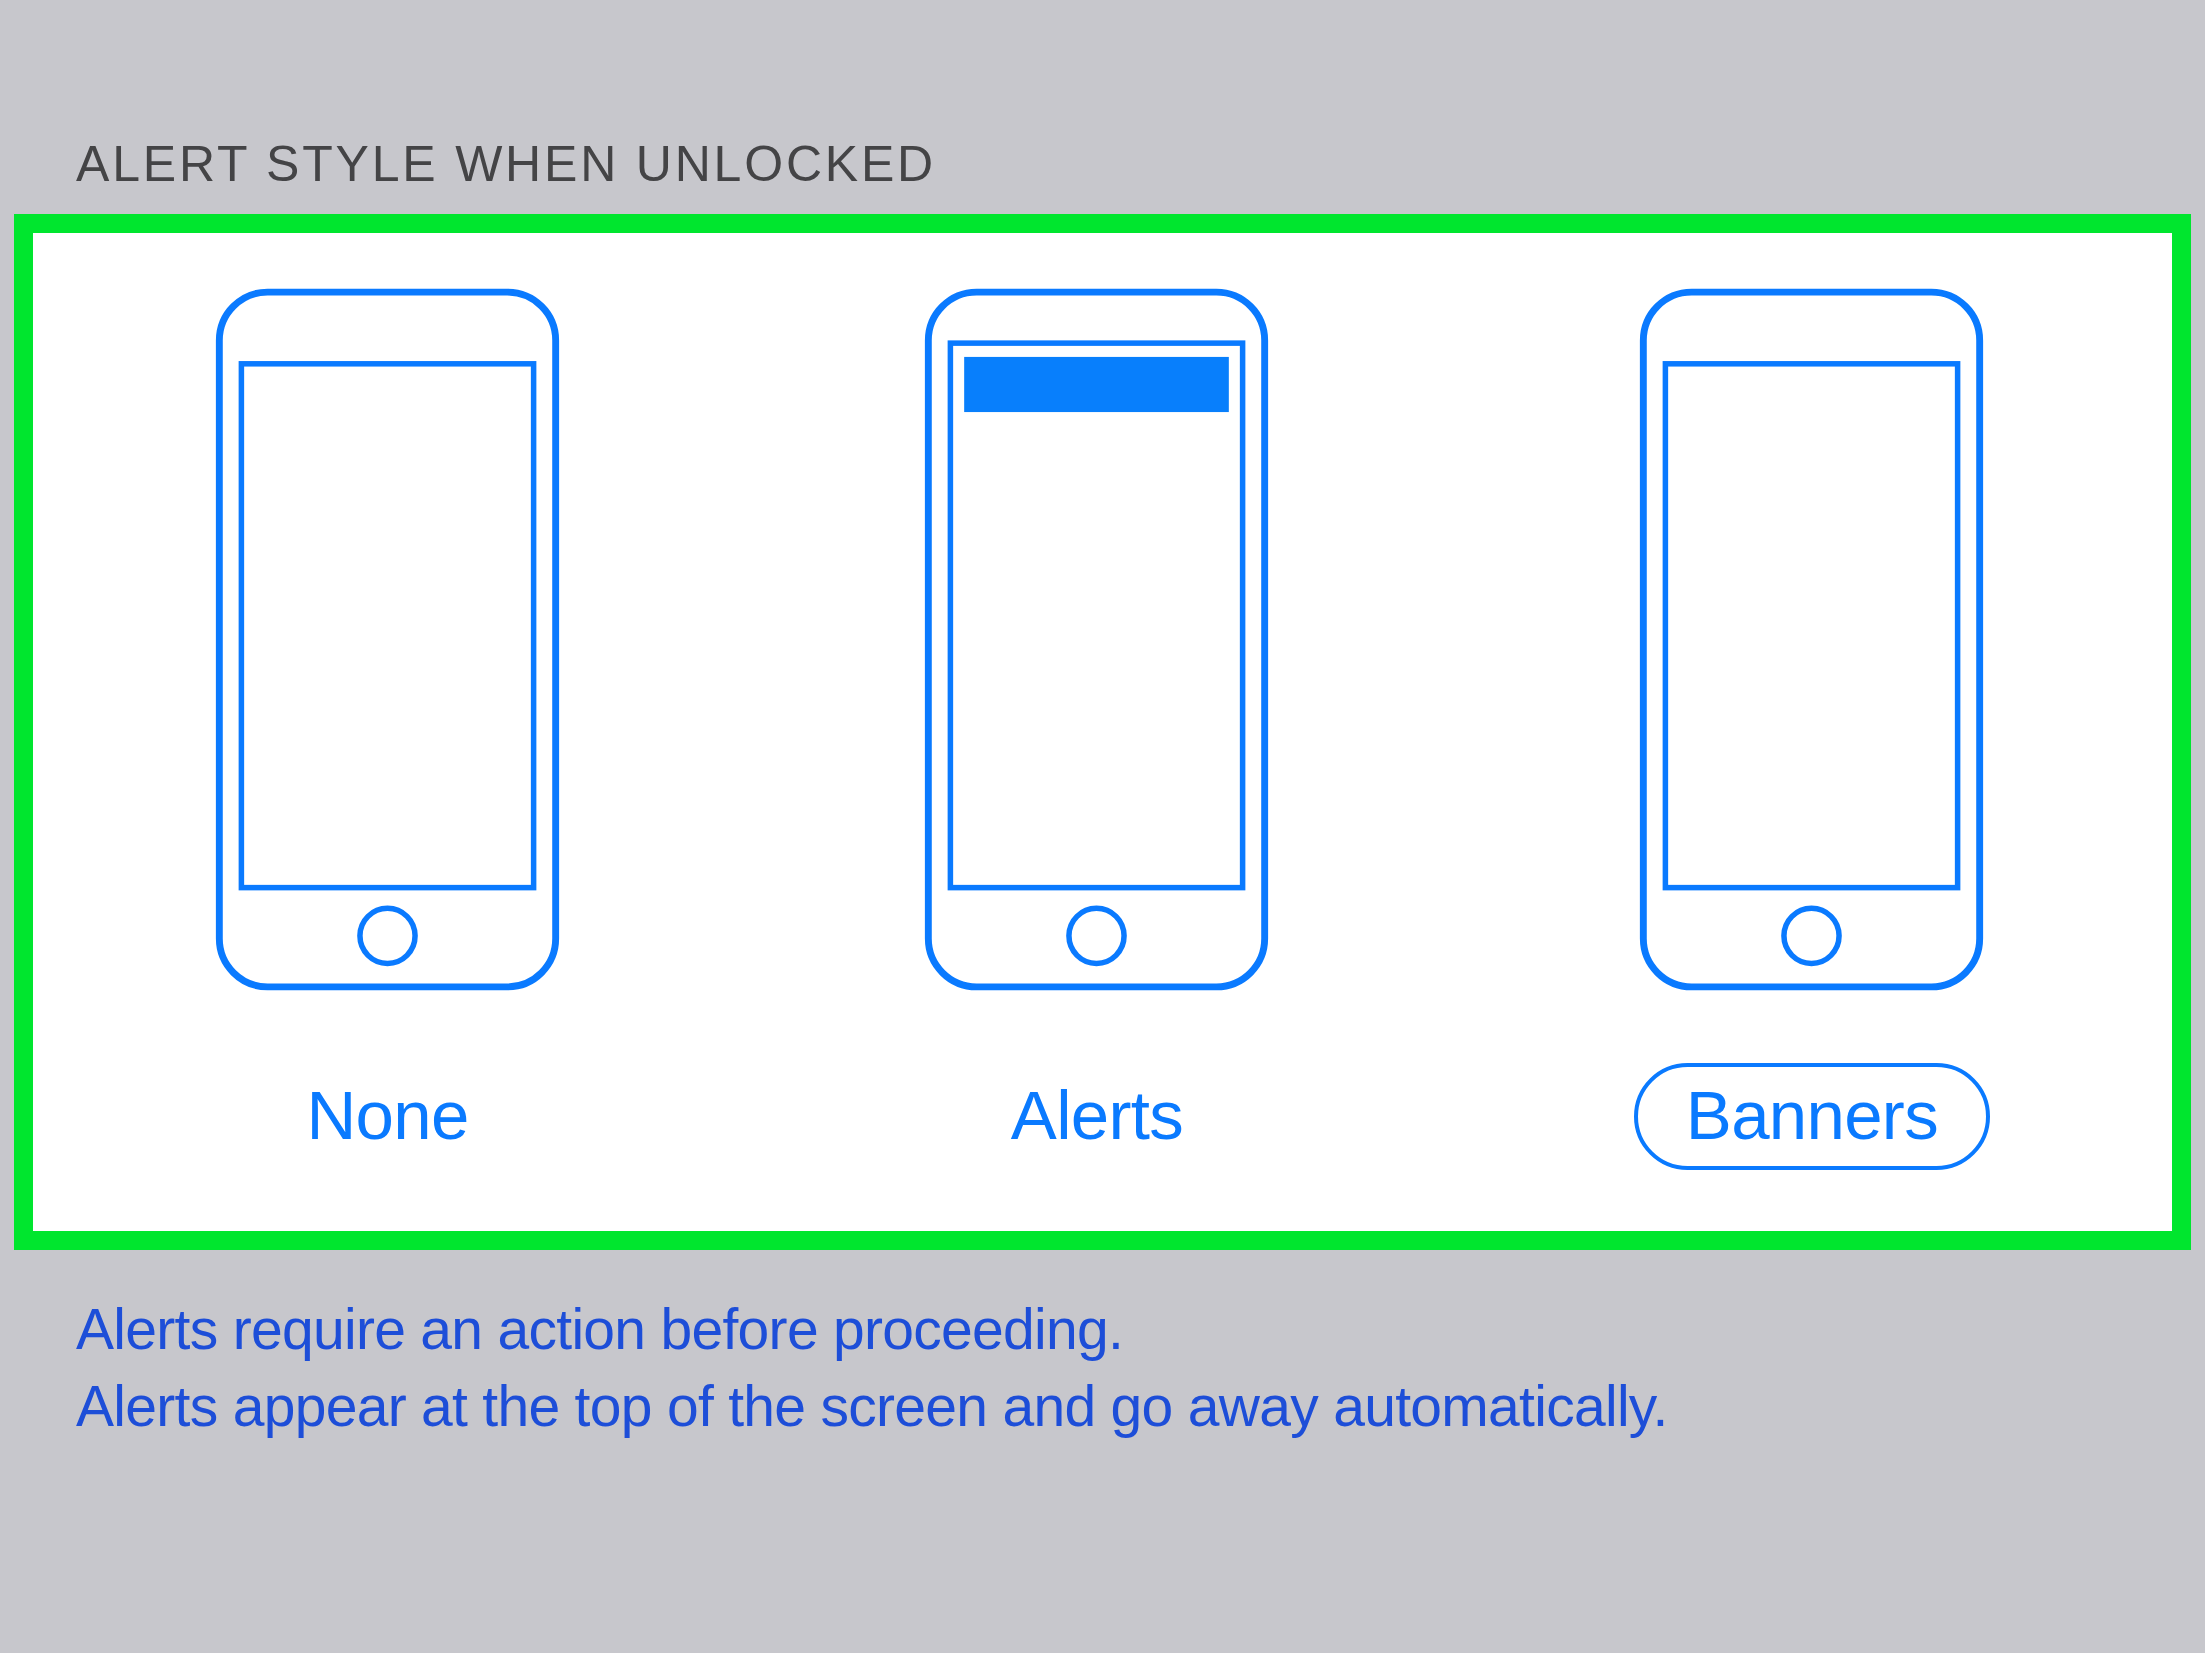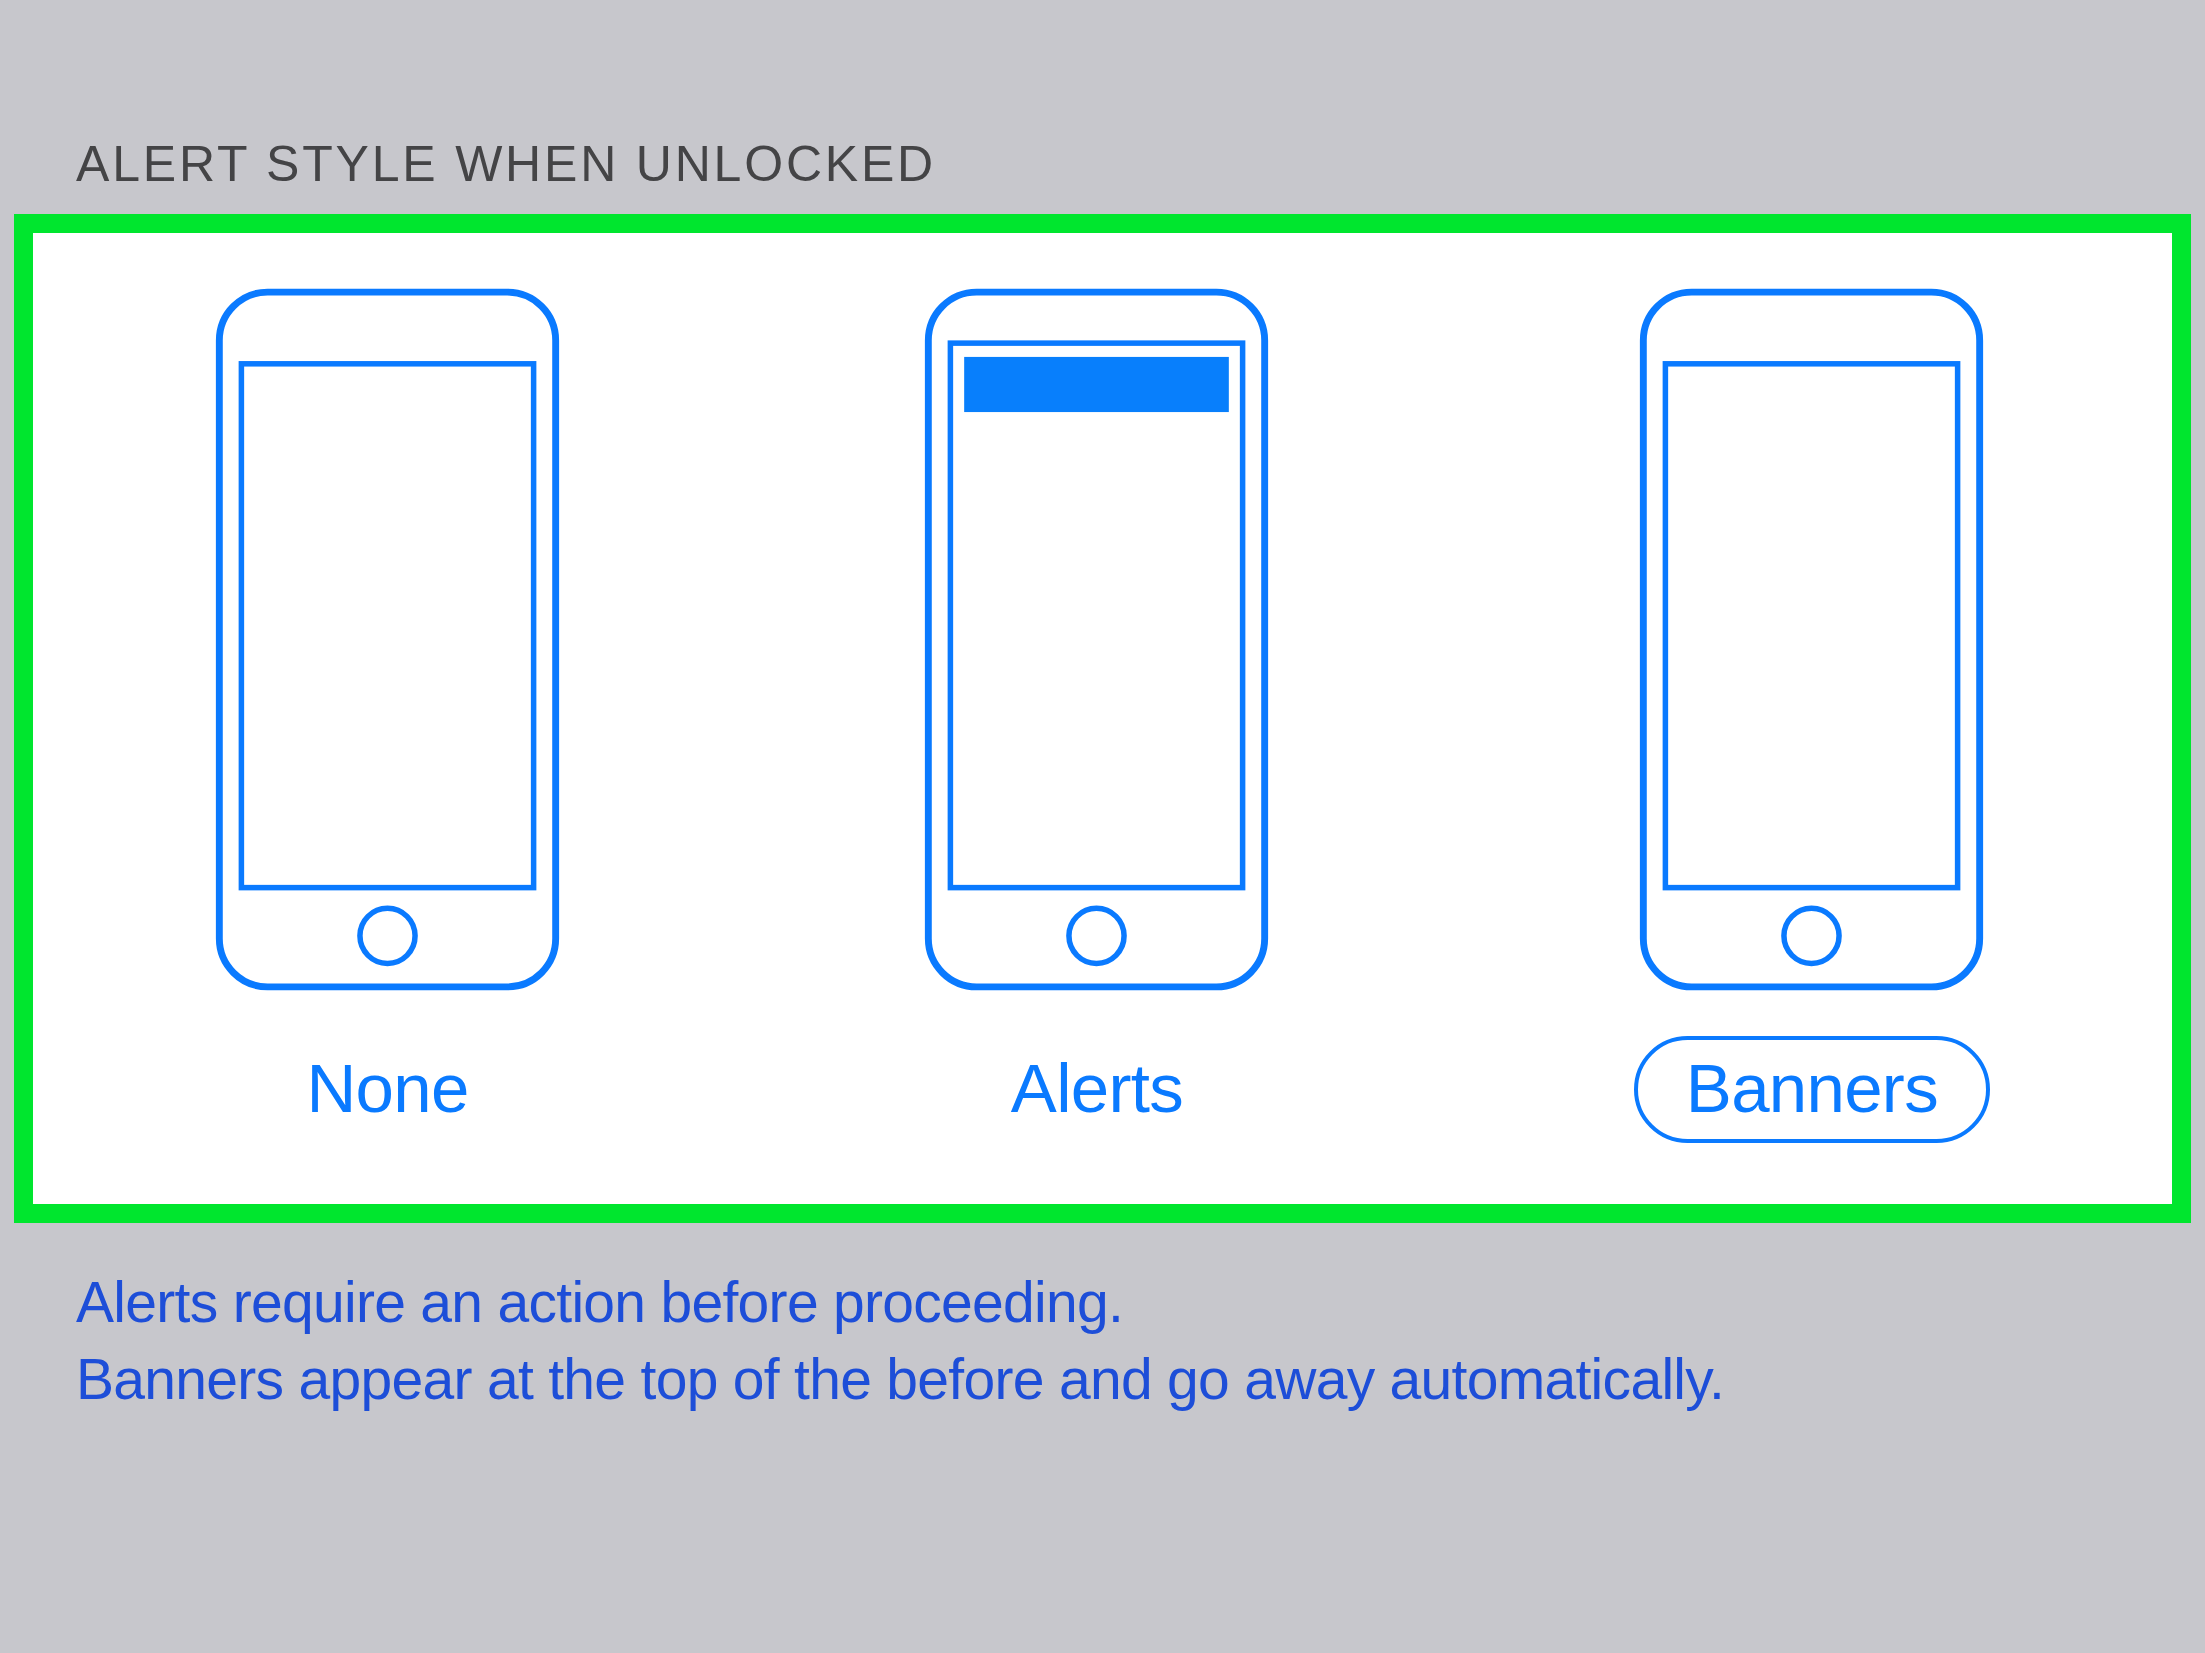--- a/index.html
+++ b/index.html
@@ -55,21 +55,21 @@
     }
     .option-label.selected {
       border: 4.1px solid #0a7aff;
       border-radius: 62px;
       padding: 9.6px 48px 12.4px 48px;
     }
     .option-label.unselected {
       padding: 13.8px 48px 16.5px 48px;
     }
     .label-wrap {
-      margin-top: 58px;
+      margin-top: 85px;
     }
     .footer-text {
       padding: 41px 76px 0 76px;
     }
     .footer-line {
       font-size: 57px;
       color: #1d4ed8;
       font-weight: 400;
       line-height: 1.35;
       letter-spacing: -0.7px;
@@ -119,17 +119,17 @@
       </svg>
       <div class="label-wrap">
         <span class="option-label selected">Banners</span>
       </div>
     </div>
 
   </div>
 
   <div class="footer-text">
     <div class="footer-line">Alerts require an action before proceeding.</div>
-    <div class="footer-line">Banners appear at the top of the before and go away automatically.</div>
+    <div class="footer-line">Alerts appear at the top of the screen and go away automatically.</div>
   </div>
 
 </div>
 
 
 </body></html>

